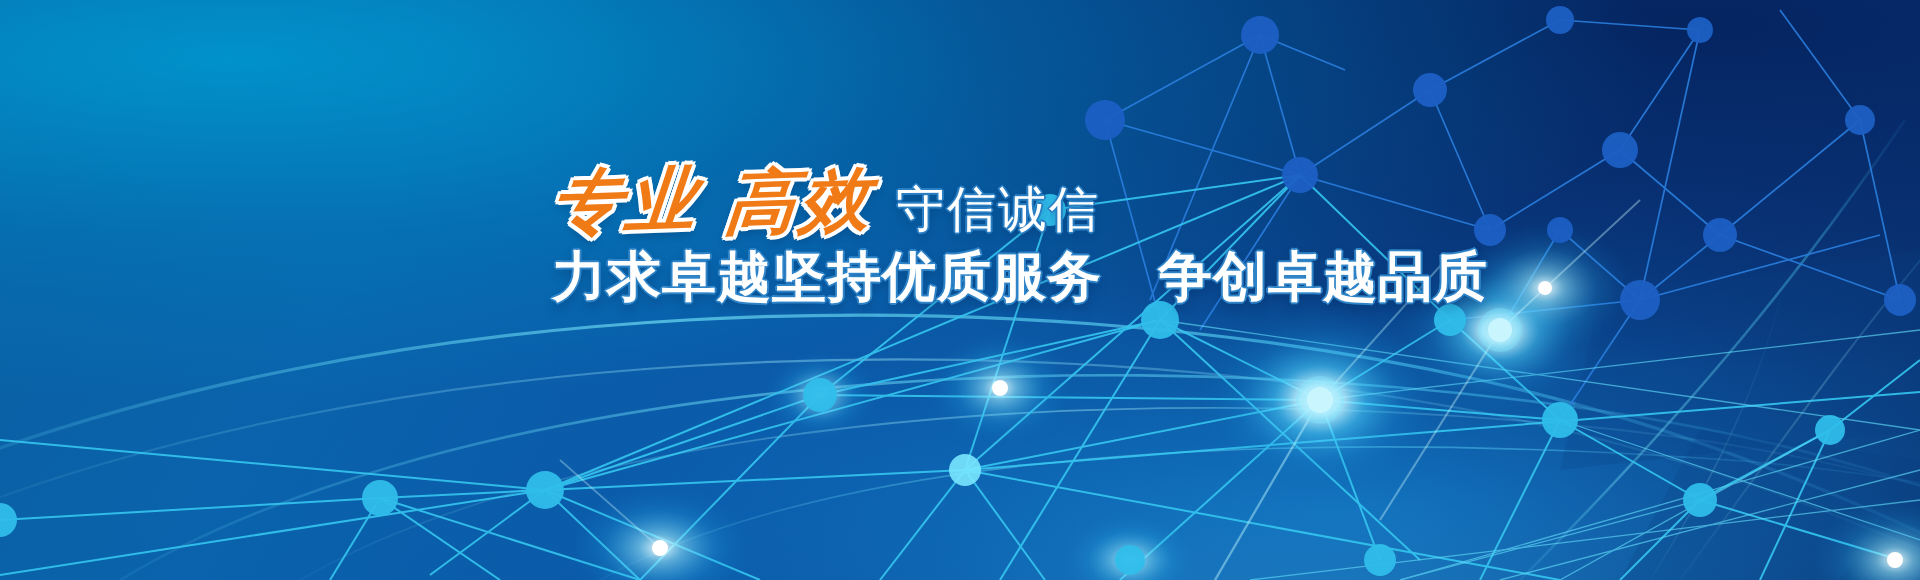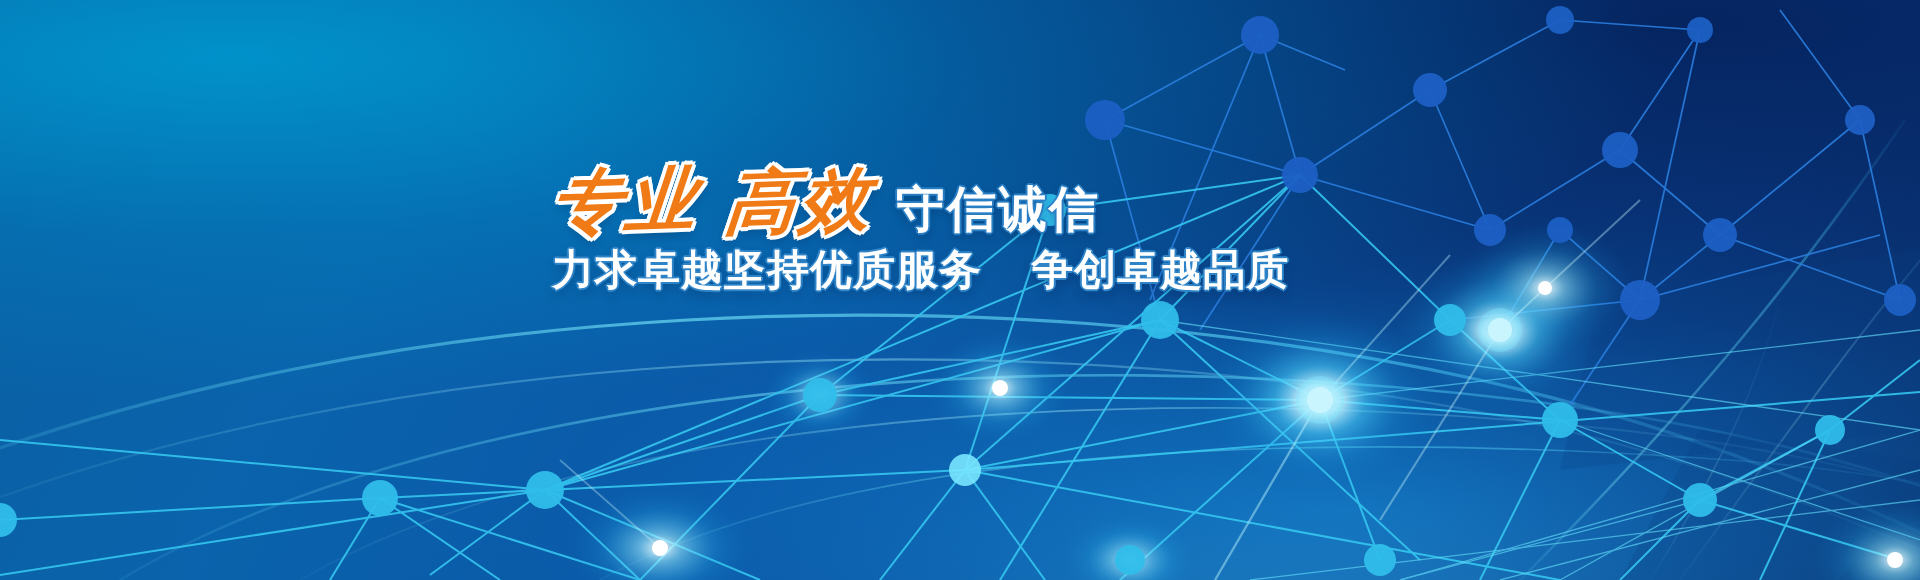--- a/index.html
+++ b/index.html
@@ -68,39 +68,39 @@
        0 4px 0 #ffffff, 0 -4px 0 #ffffff,
        3px 3px 0 #ffffff, -3px -3px 0 #ffffff,
        3px -3px 0 #ffffff, -3px 3px 0 #ffffff,
        0 6px 10px rgba(0,25,60,0.30);
   }
   .brush .sp { display: inline-block; width: 26px; }
 
   .white-sub {
     font-family: "Liberation Sans", "DejaVu Sans", sans-serif;
     font-size: 49px;
-    font-weight: 700;
+    font-weight: 400;
     color: #ffffff;
     letter-spacing: 2px;
     line-height: 1;
     position: relative;
     top: -6px;
     margin-left: 22px;
     text-shadow:
       2px 0 0 #2a7fc4, -2px 0 0 #2a7fc4,
       0 2px 0 #2a7fc4, 0 -2px 0 #2a7fc4,
       1px 1px 0 #2a7fc4, -1px -1px 0 #2a7fc4,
       1px -1px 0 #2a7fc4, -1px 1px 0 #2a7fc4,
       0 5px 9px rgba(0,30,70,0.32);
   }
 
   .line-2 {
     margin-top: 8px;
     font-family: "Liberation Sans", "DejaVu Sans", sans-serif;
-    font-size: 42px;
+    font-size: 54px;
     font-weight: 700;
     color: #ffffff;
     letter-spacing: 1px;
     line-height: 1.04;
     white-space: nowrap;
     text-shadow:
       2px 0 0 #2f84c8, -2px 0 0 #2f84c8,
       0 2px 0 #2f84c8, 0 -2px 0 #2f84c8,
       1px 1px 0 #2f84c8, -1px -1px 0 #2f84c8,
       1px -1px 0 #2f84c8, -1px 1px 0 #2f84c8,

